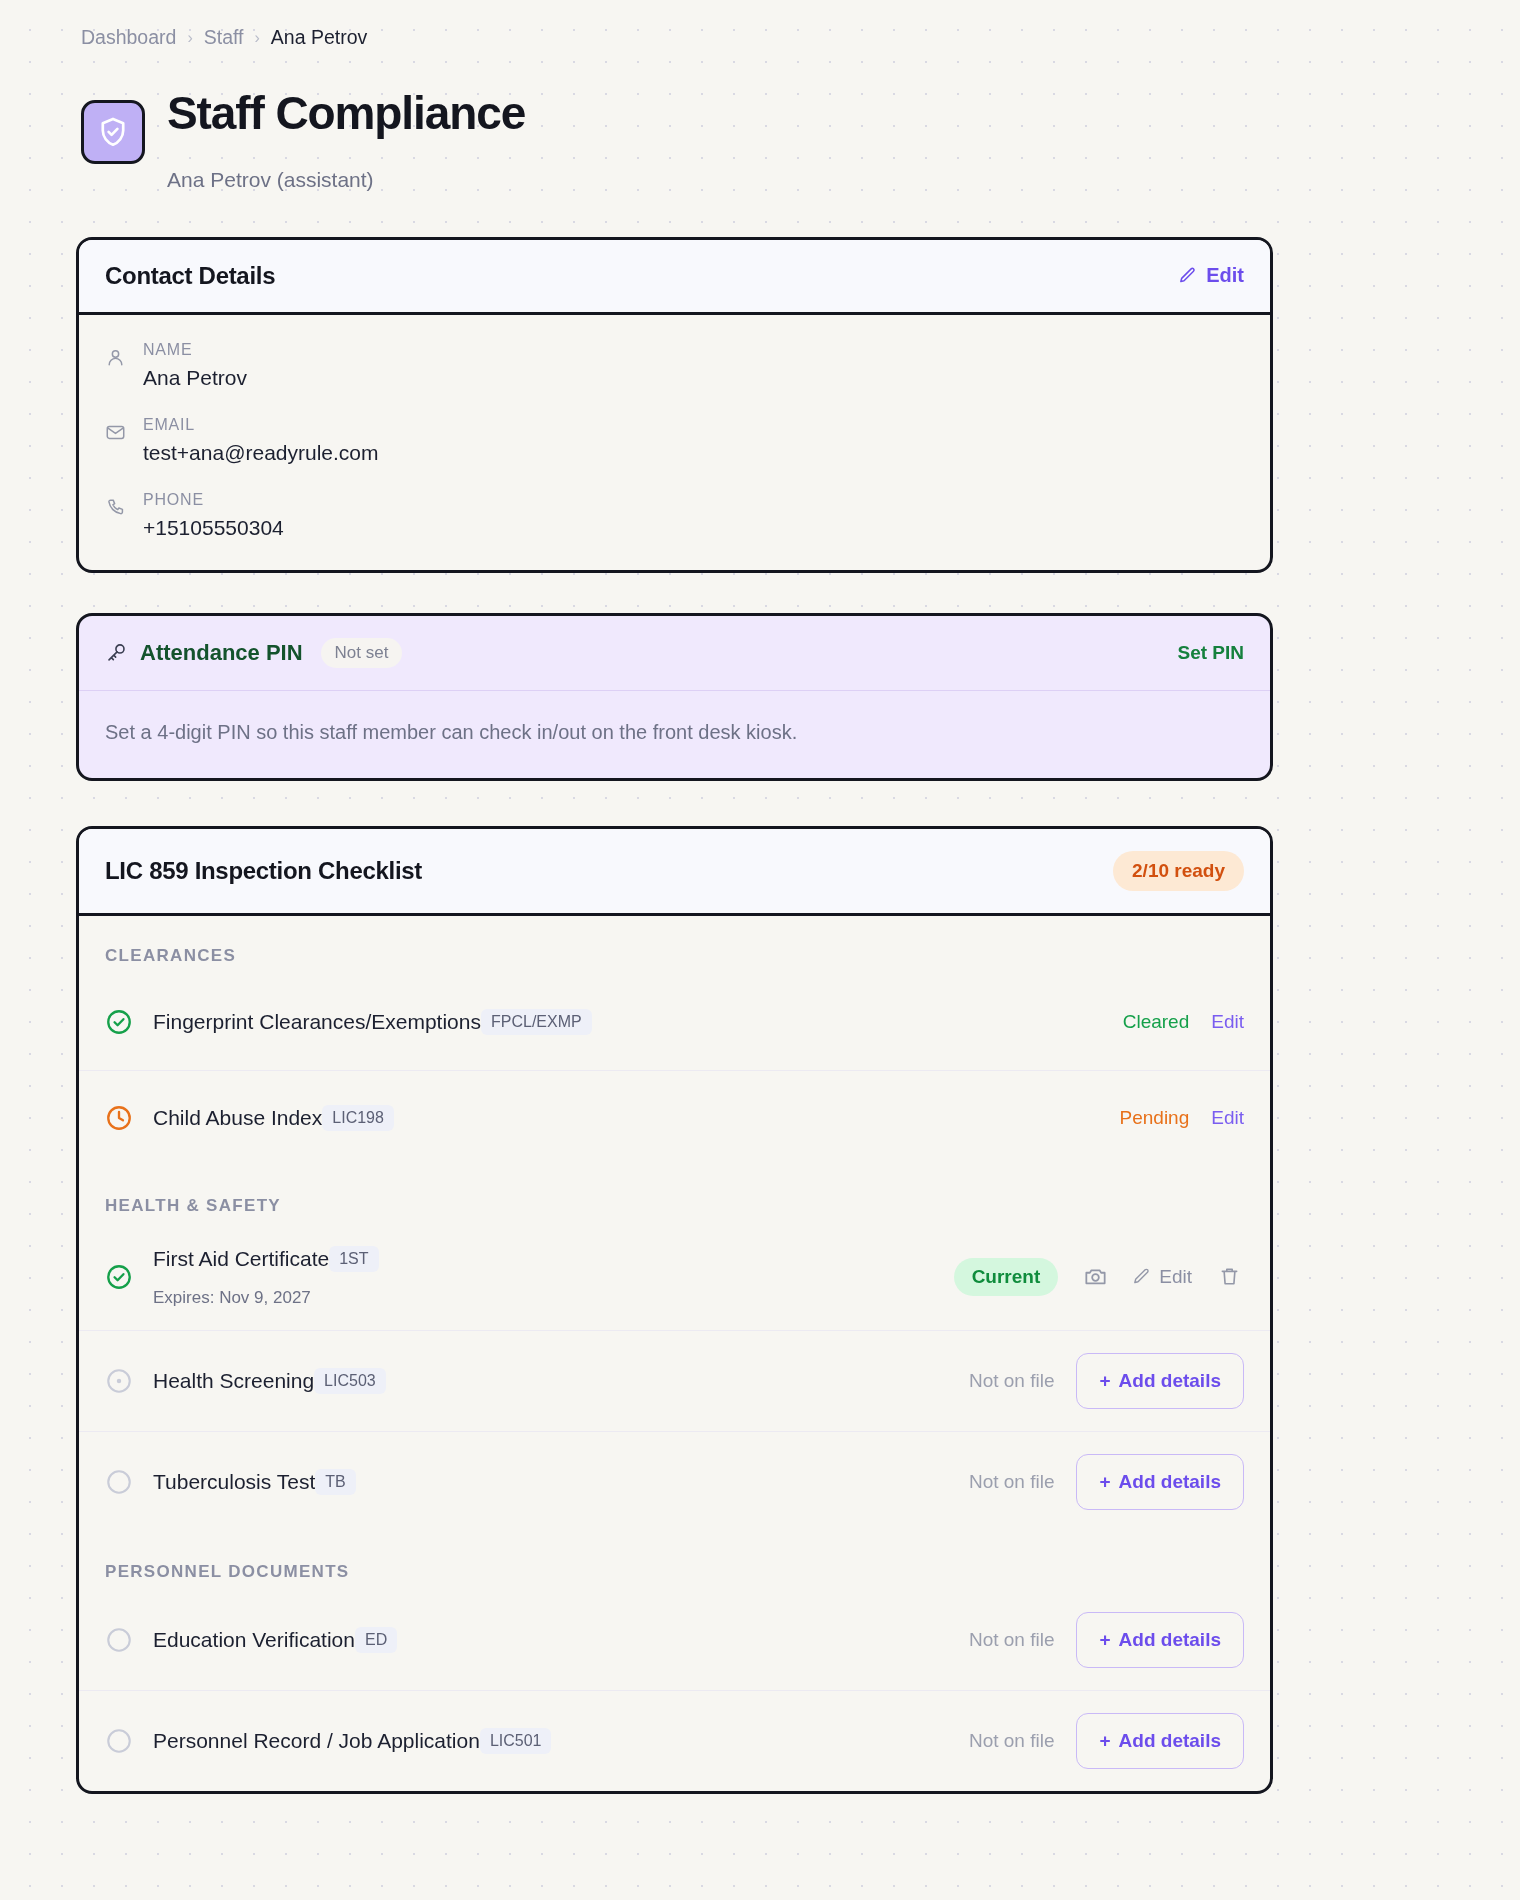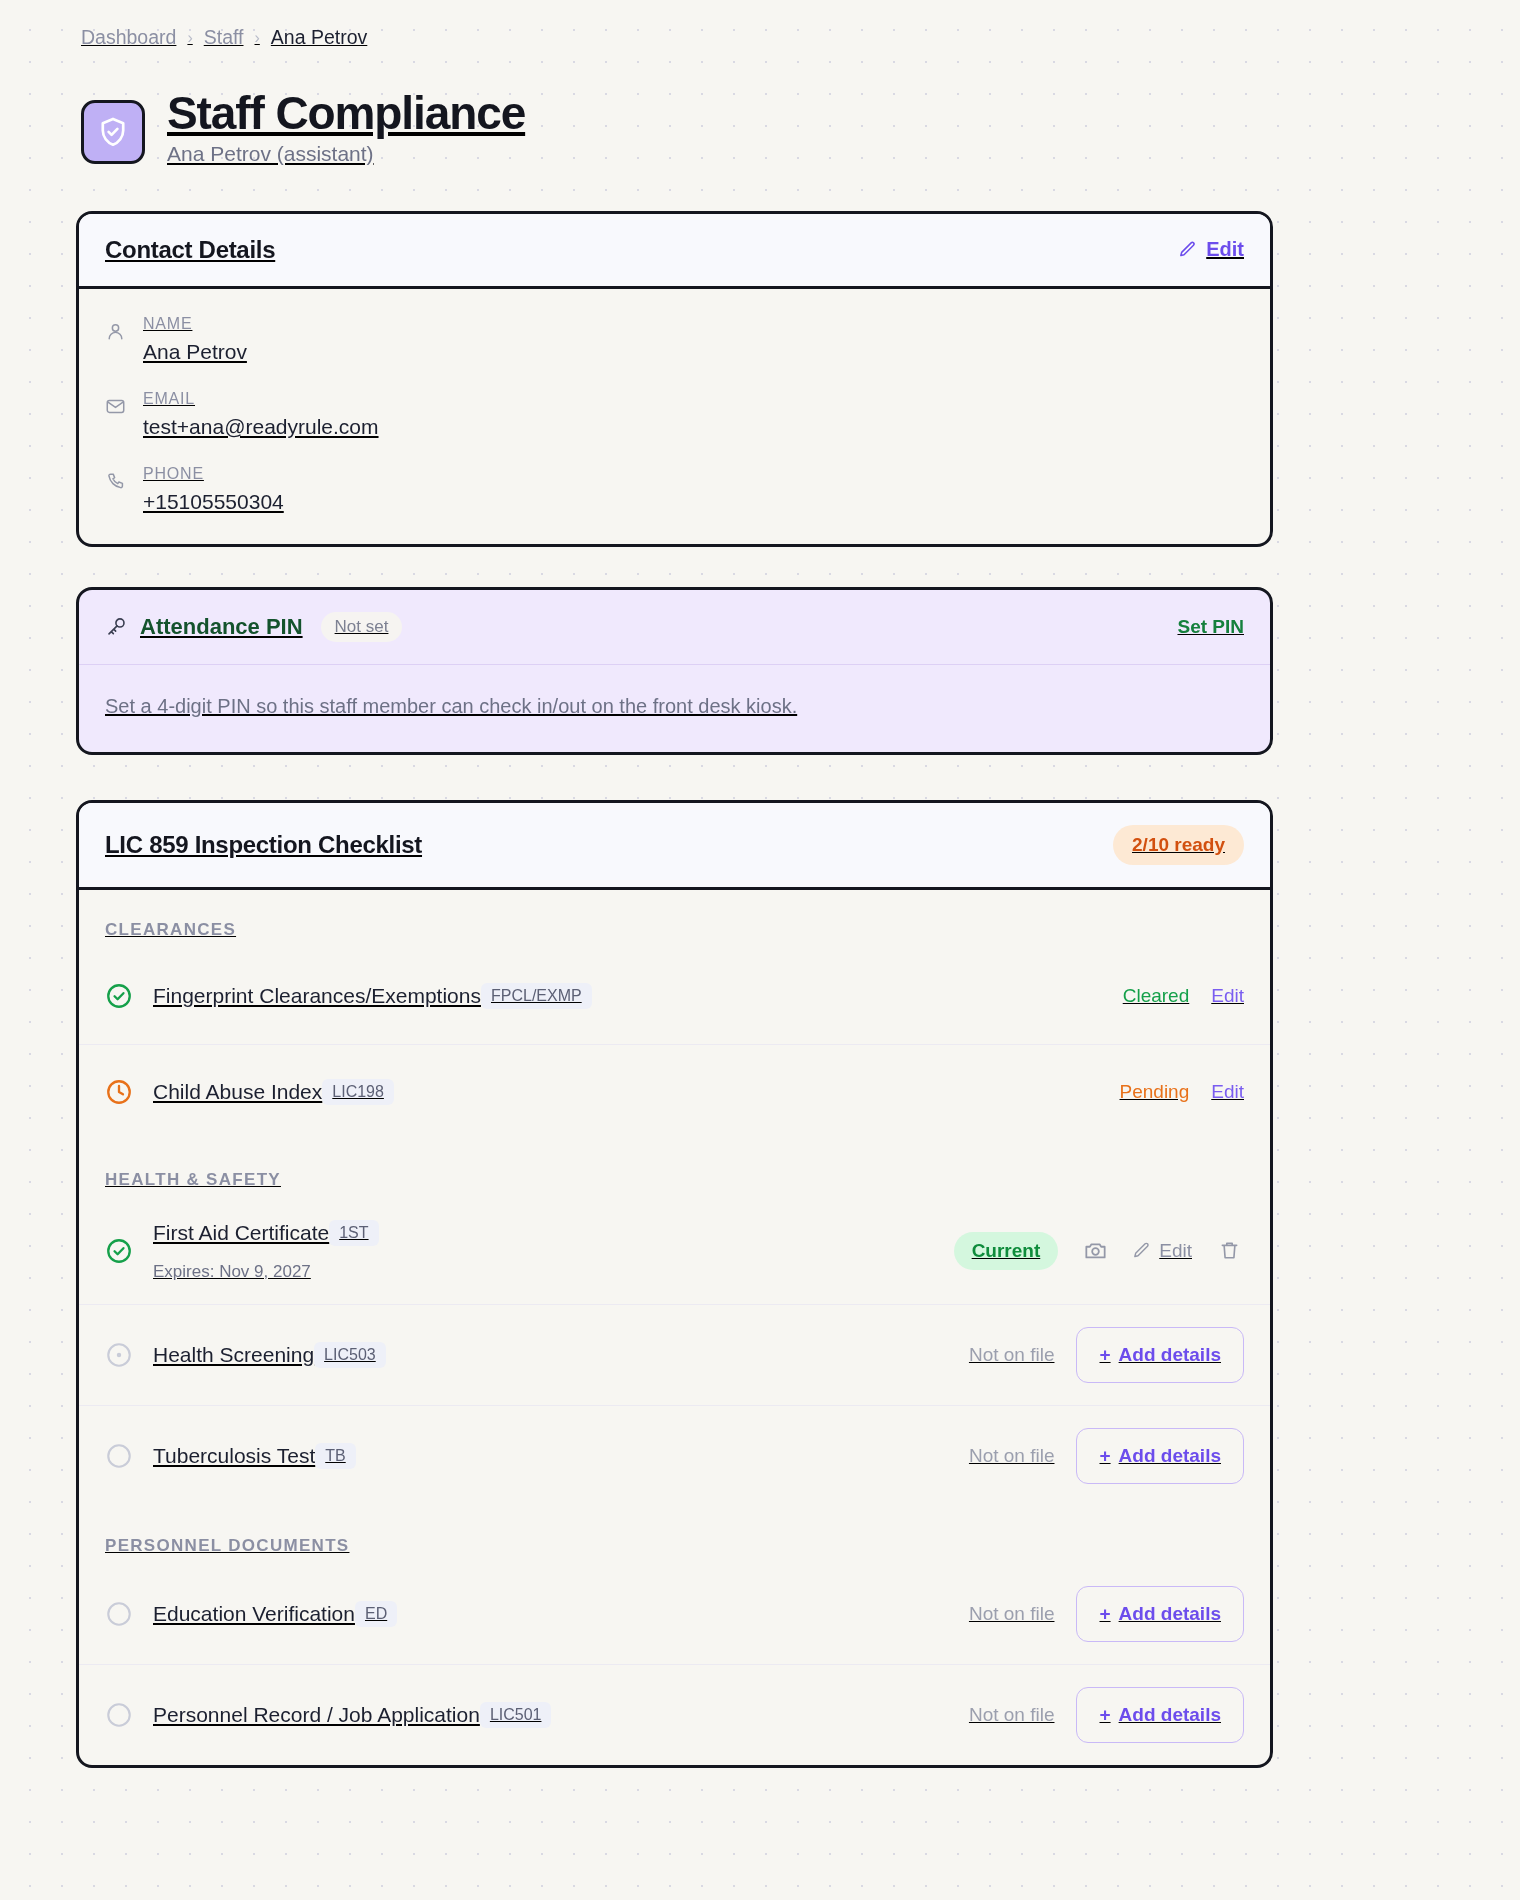--- a/index.html
+++ b/index.html
@@ -15,21 +15,20 @@
   body {
     background-image: radial-gradient(#d9d9e3 1.4px, transparent 1.4px);
     background-size: 32px 32px;
     background-position: 14px 14px;
     padding: 0 0 0 0;
   }
 
   .page {
     width: 1349px;
     padding: 18px 76px 0 76px;
-    text-decoration: underline;
   }
 
   
   .breadcrumb {
     display: flex;
     align-items: center;
     gap: 11px;
     font-size: 19.5px;
     line-height: 1.2;
     padding: 8px 0 0 5px;
@@ -58,21 +57,21 @@
   .titletext h1 {
     font-size: 46px;
     font-weight: 800;
     letter-spacing: -1.1px;
     color: #14161f;
     line-height: 1.05;
   }
   .subtitle {
     font-size: 21px;
     color: #6d7186;
-    margin-top: 4px;
+    margin-top: 30px;
   }
 
   
   .card {
     border: 3px solid #14161f;
     border-radius: 16px;
     background: #f7f6f2;
     margin-top: 45px;
     overflow: hidden;
   }

